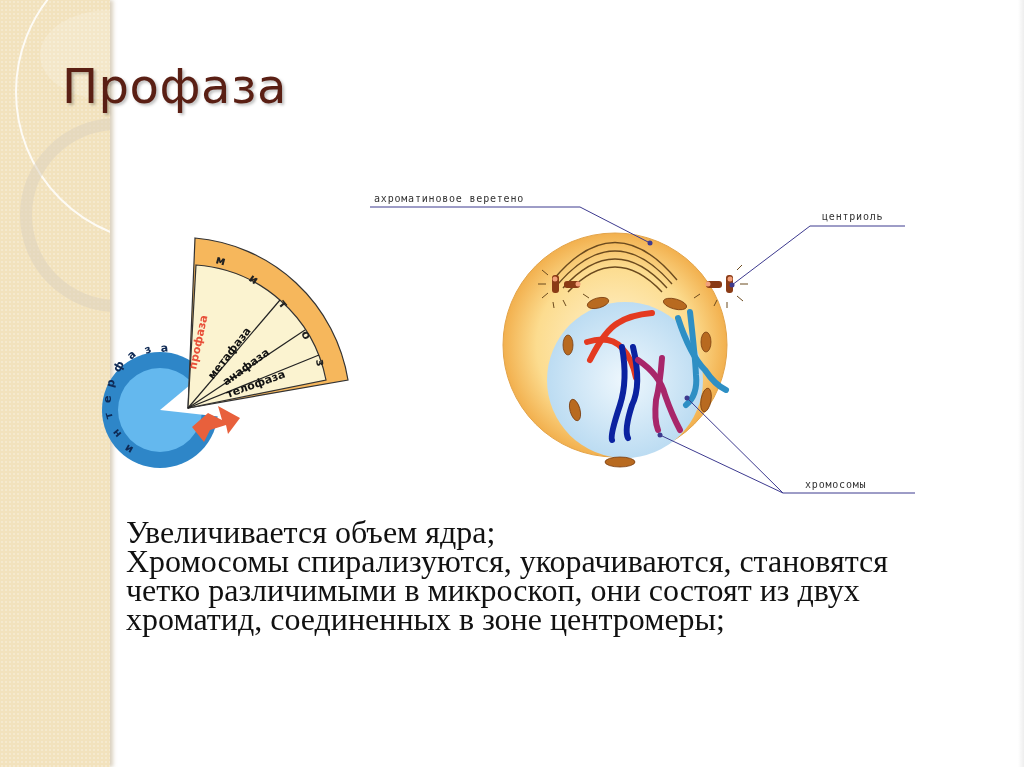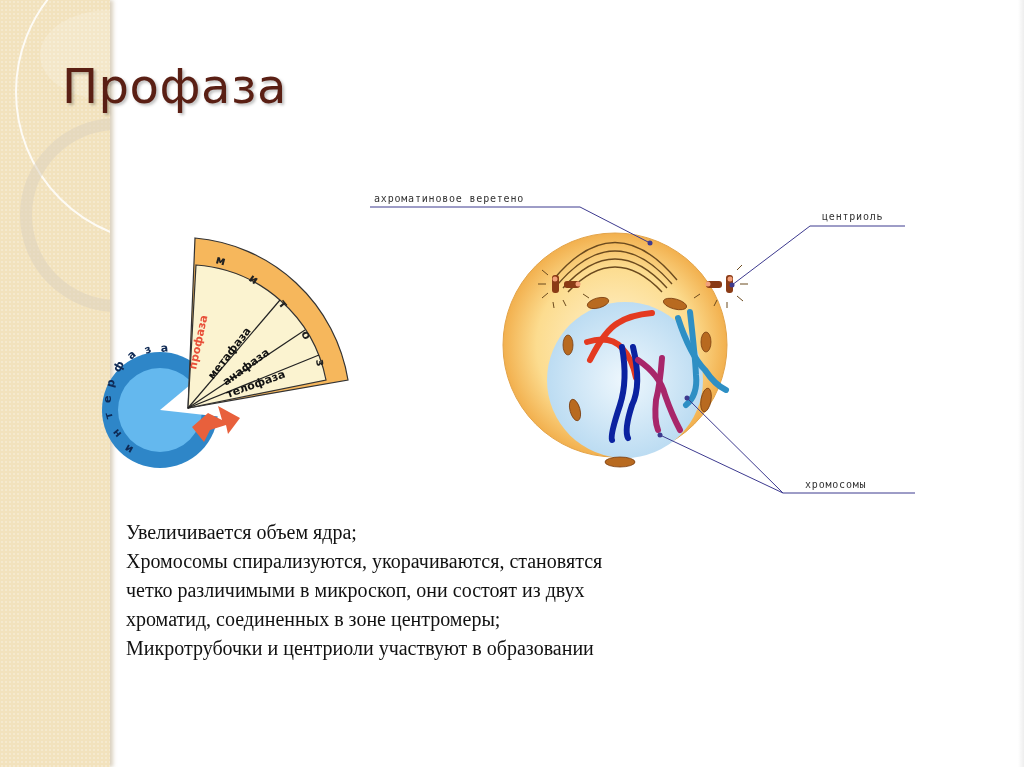--- a/index.html
+++ b/index.html
@@ -33,21 +33,21 @@
     text-shadow: 2px 2px 3px rgba(0,0,0,0.25);
   }
   .wheel { position: absolute; left: 100px; top: 230px; width: 260px; height: 260px; }
   .cell { position: absolute; left: 360px; top: 180px; width: 560px; height: 320px; }
   .label-small {
     font-family: "DejaVu Sans Mono", monospace; font-size: 10px; fill: #333;
     letter-spacing: 0.8px;
   }
   .body-text {
     position: absolute; left: 126px; top: 518px; width: 840px; margin: 0;
-    font-family: "Liberation Serif", serif; font-size: 20px; line-height: 29px;
+    font-family: "Liberation Serif", serif; font-size: 32px; line-height: 29px;
     color: #111;
   }
   .body-text div { white-space: nowrap; }
 </style>
 </head>
 <body>
 
 <div class="sidebar">
   <div class="ring ring-c"></div>
   <div class="ring ring-a"></div>
@@ -199,14 +199,13 @@
   <text class="label-small" x="14" y="22">ахроматиновое веретено</text>
   <text class="label-small" x="462" y="40">центриоль</text>
   <text class="label-small" x="445" y="308">хромосомы</text>
 </svg>
 
 <div class="body-text">
   <div>Увеличивается объем ядра;</div>
   <div>Хромосомы спирализуются, укорачиваются, становятся</div>
   <div>четко различимыми в микроскоп, они состоят из двух</div>
   <div>хроматид, соединенных в зоне центромеры;</div>
-  <div>Микротрубочки и центриоли участвуют в образовании</div>
 </div>
 
 </body></html>

